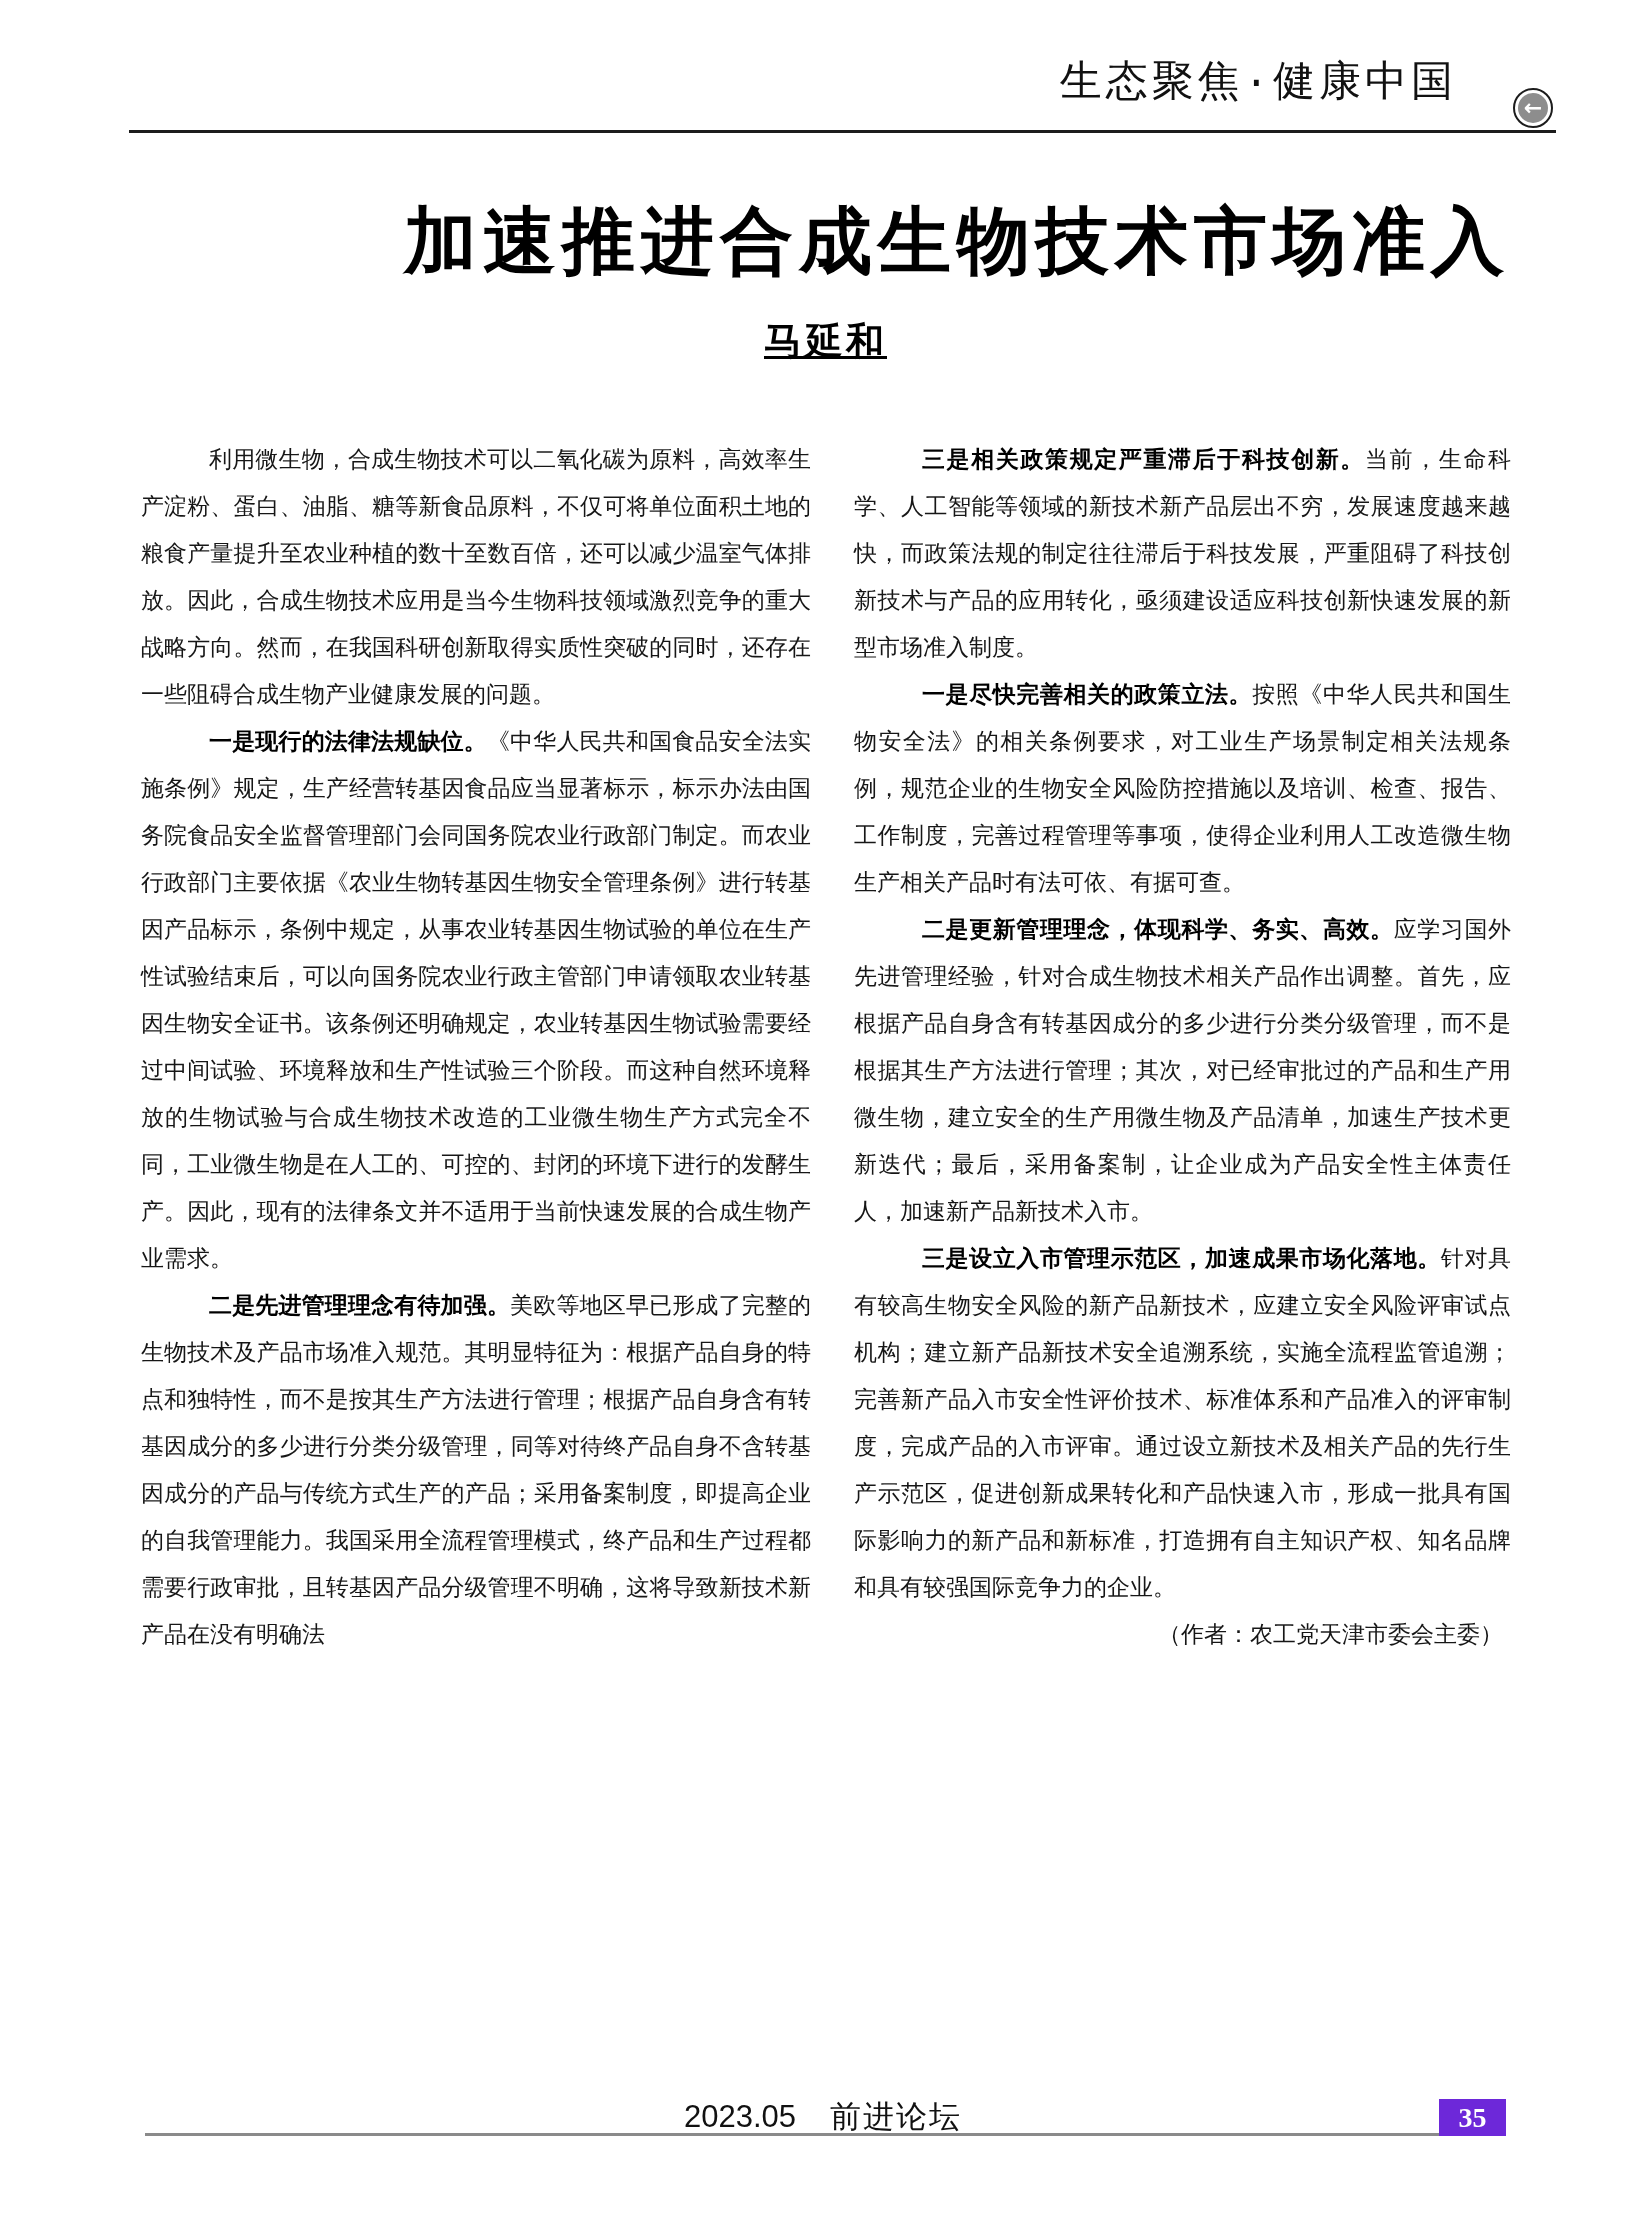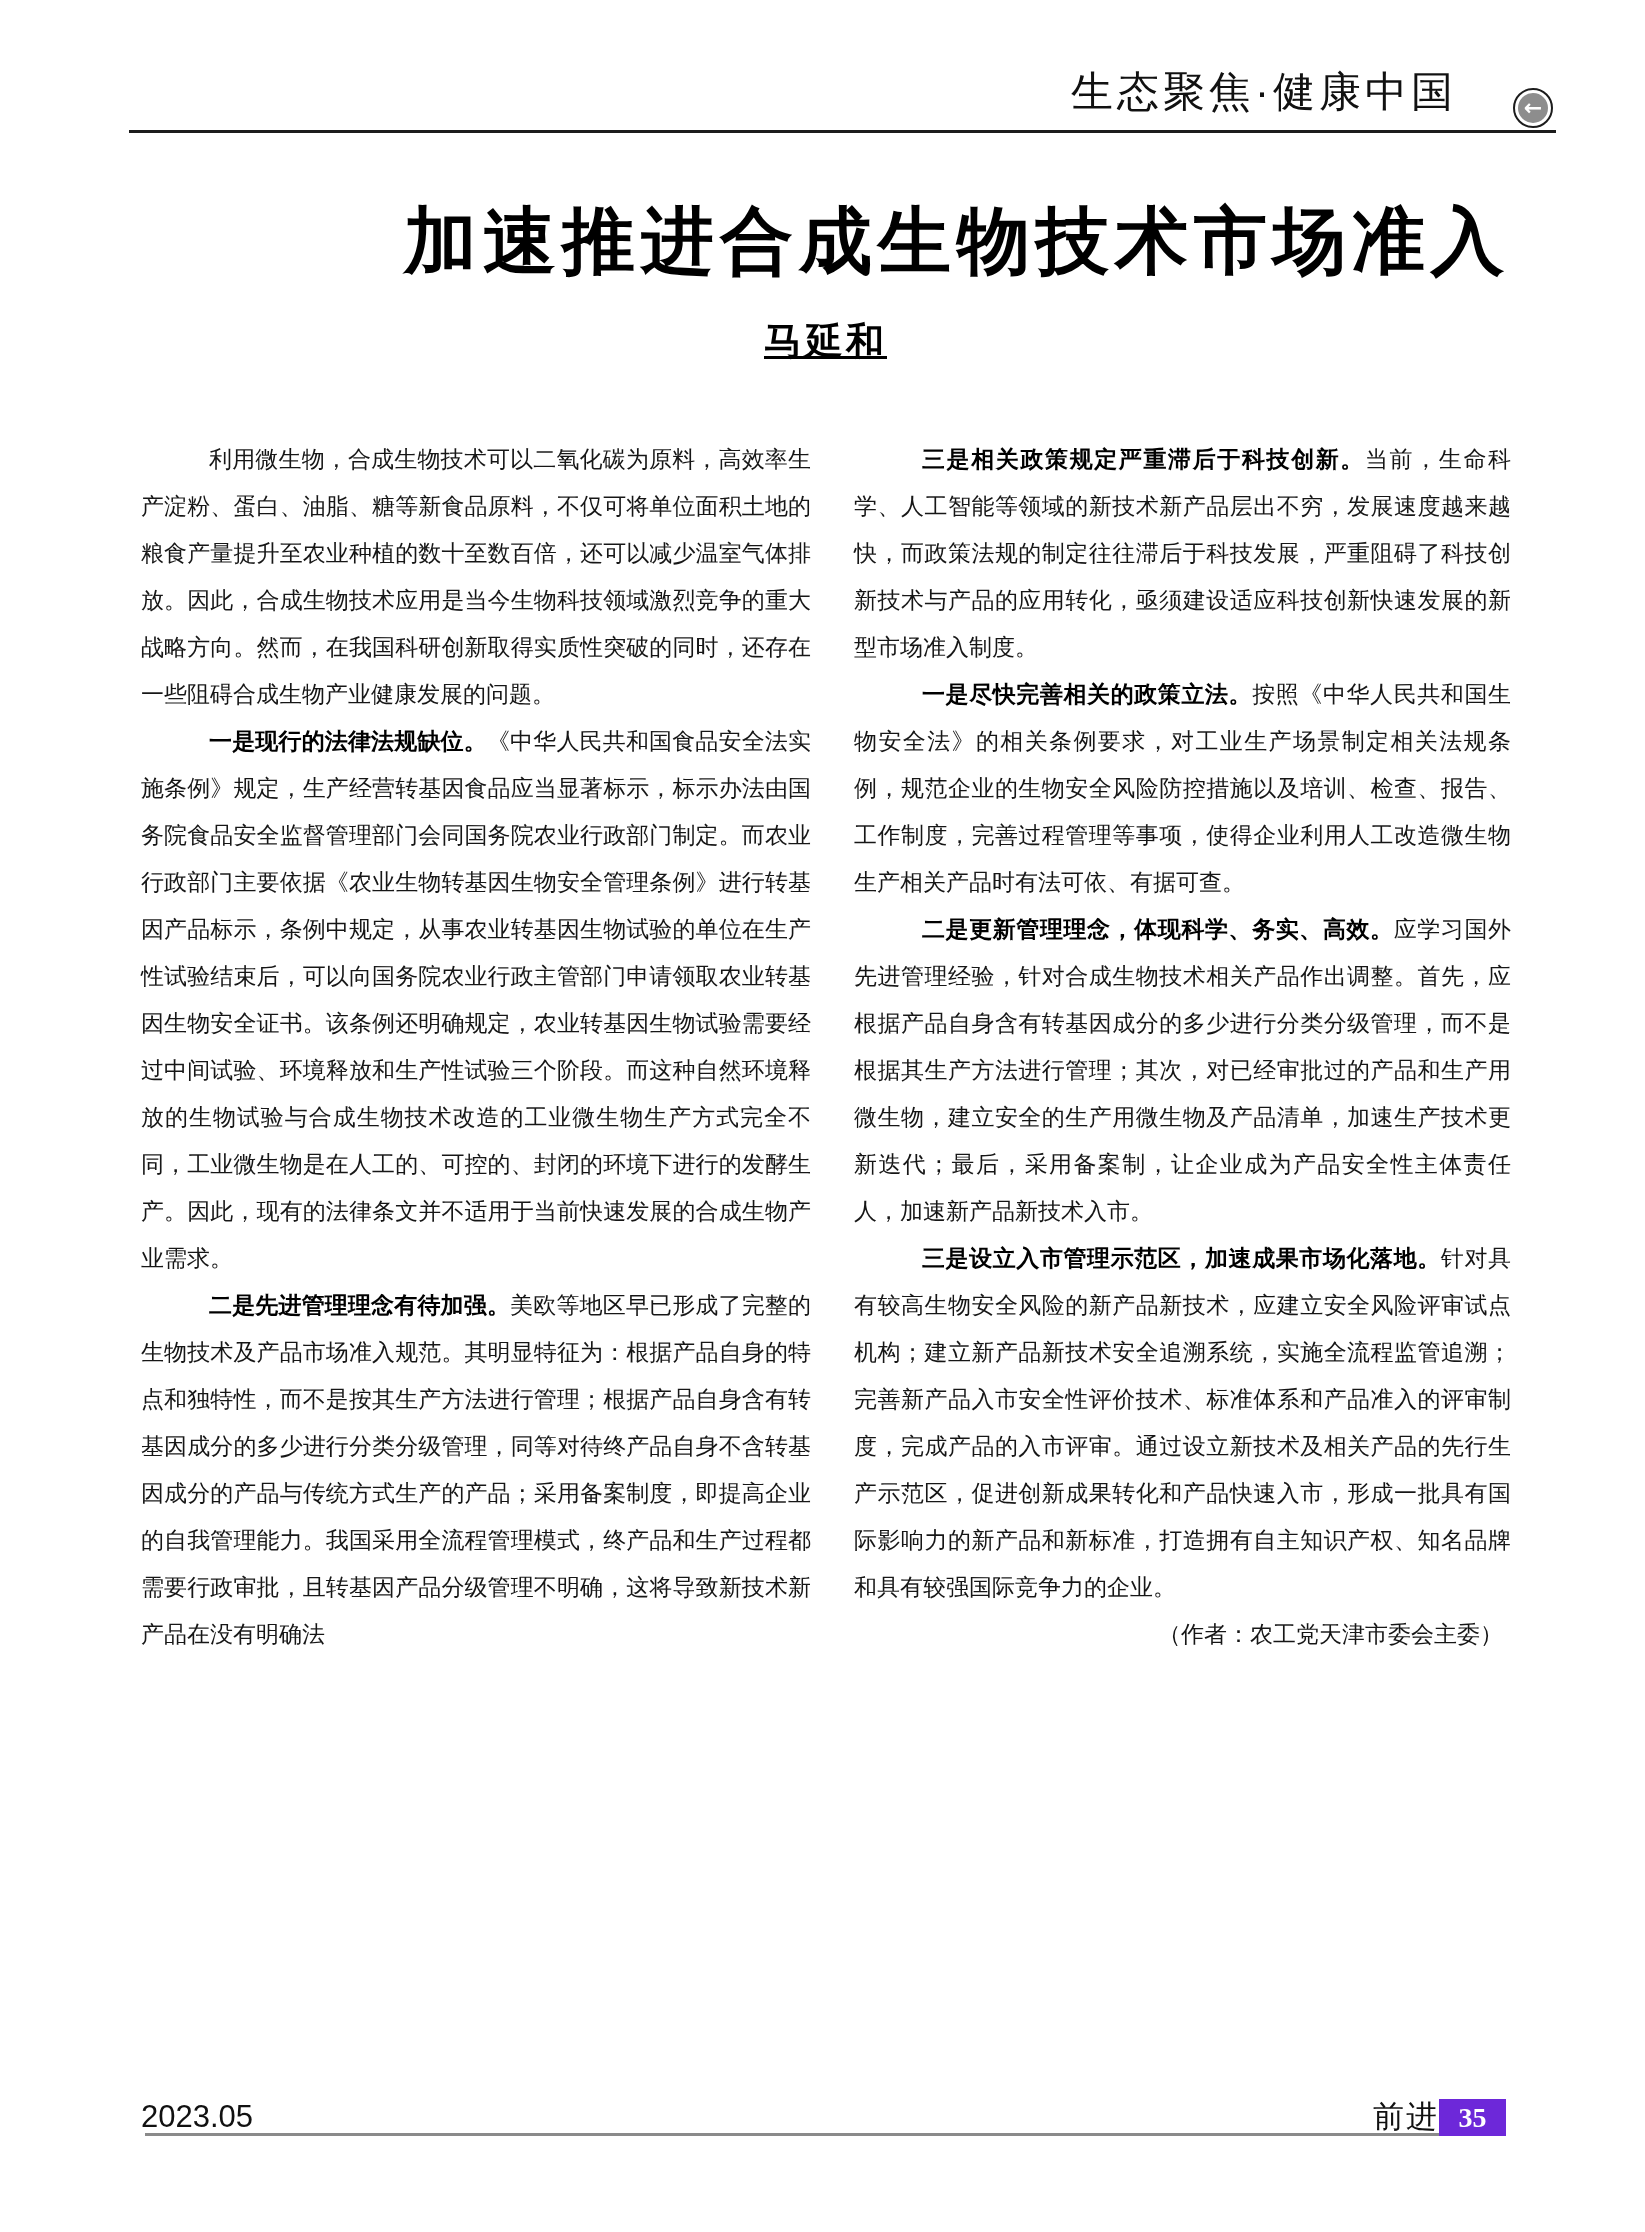--- a/index.html
+++ b/index.html
@@ -8,24 +8,24 @@
     width:1646px;height:2233px;
     margin:0 auto;
     background:#ffffff;
     font-family:"Liberation Serif","DejaVu Serif",serif;
     color:#1a1a1a;
     overflow:hidden;
   }
   
   .header-label{
     position:absolute;
-    top:68px;right:189px;
+    top:60px;right:189px;
     font-size:42px;line-height:48px;
     letter-spacing:4px;
-    font-family:Liberation Sans, sans-serif;
+    font-family:Liberation Mono, monospace;
     color:#111;
     white-space:nowrap;
   }
   .header-rule{
     position:absolute;
     left:129px;top:130px;
     width:1427px;height:3px;
     background:#1c1c1c;
   }
   .back-icon{
@@ -98,21 +98,21 @@
   
   .footer-rule{
     position:absolute;
     left:145px;top:2133px;
     width:1360px;height:3px;
     background:#8a8a8a;
   }
   .footer{
     position:absolute;
     top:2098px;left:141px;width:1364px;height:38px;
-    display:flex;justify-content:space-between;align-items:flex-end;
+    display:flex;justify-content:center;align-items:flex-end;
   }
   .footer .issue{
     font-family:"Liberation Sans","DejaVu Sans",sans-serif;
     font-size:31px;line-height:38px;color:#111;
   }
   .footer .journal{
     font-family:"Liberation Serif","DejaVu Serif",serif;
     font-size:31px;line-height:38px;color:#111;
     margin-left:34px;
     letter-spacing:2px;

